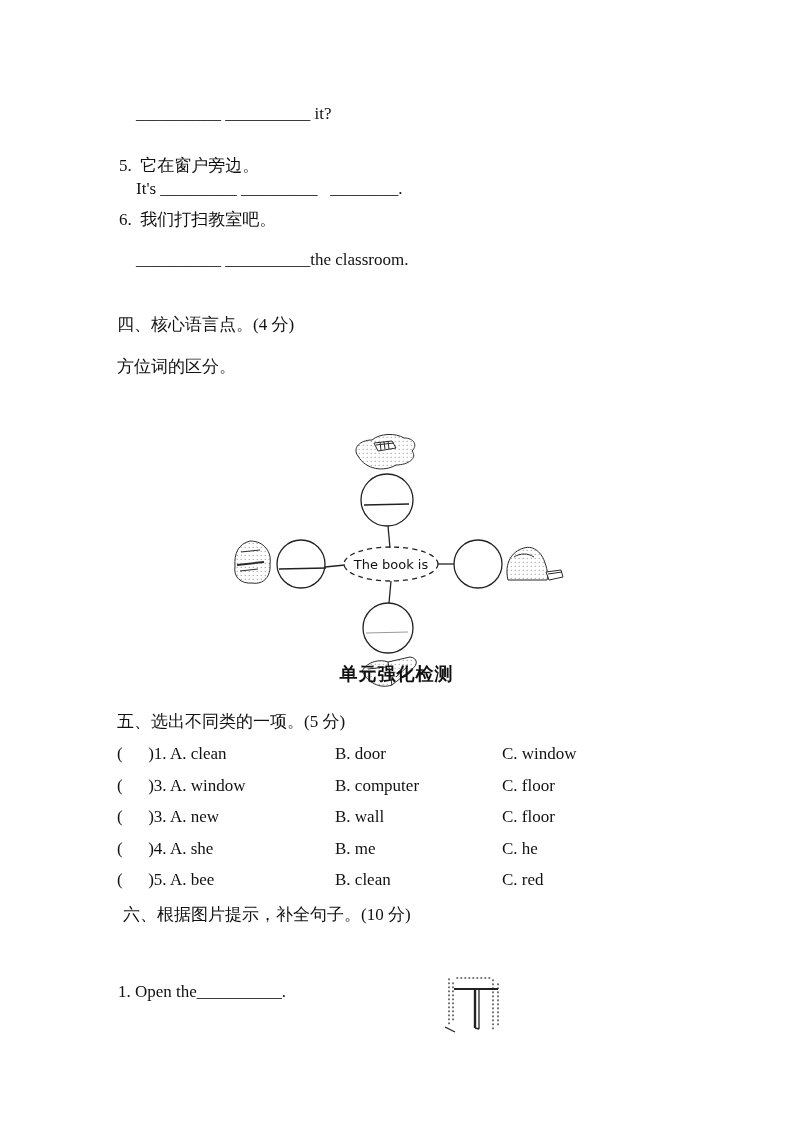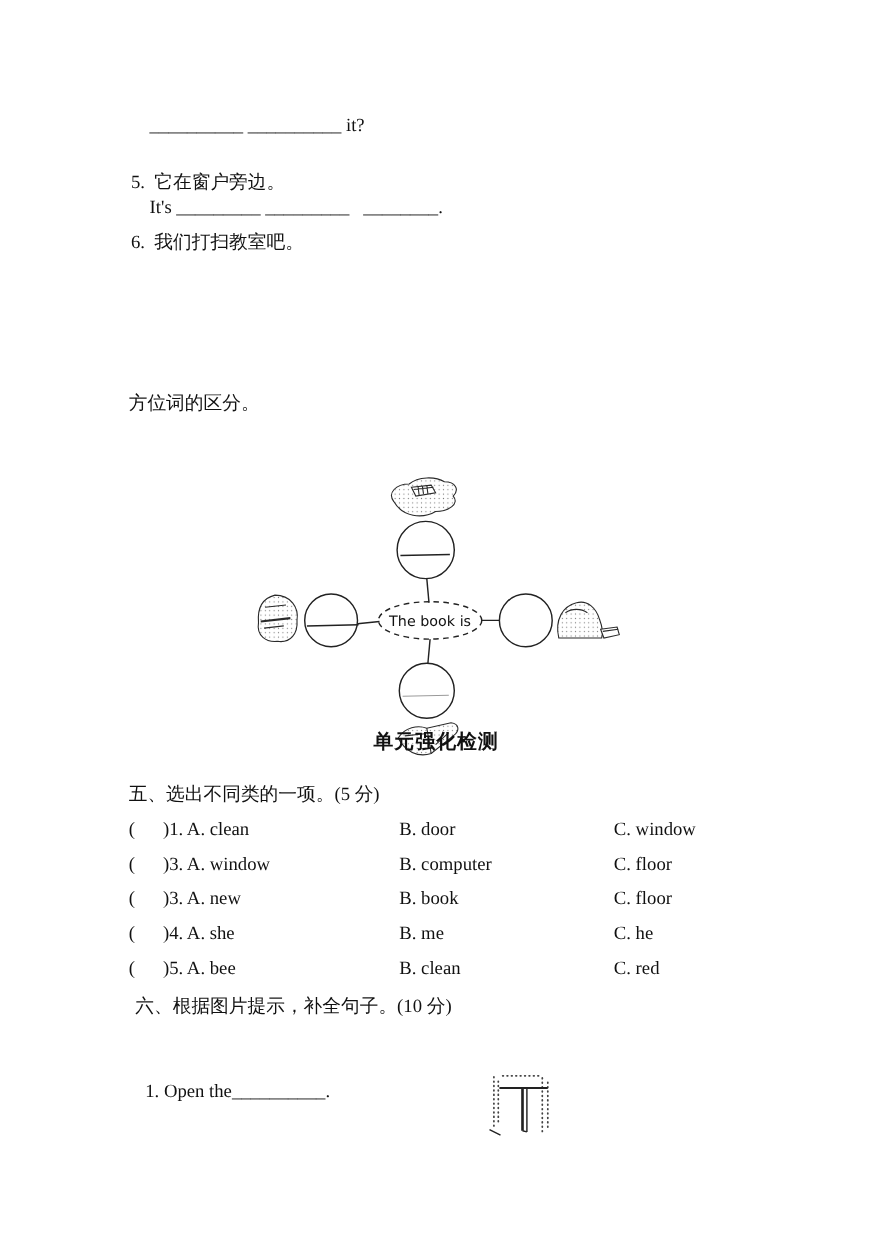--- a/index.html
+++ b/index.html
@@ -9,42 +9,44 @@
     background:#ffffff;
     color:#111;
     font-family:"Liberation Serif","DejaVu Serif",serif;
     overflow:hidden;
   }
   .abs{position:absolute;white-space:pre;line-height:1.25;}
   .t17{font-size:17px;}
   .title{font-size:18px;font-weight:700;letter-spacing:1px;}
   .center{left:0;width:793px;text-align:center;}
   .choices{position:absolute;left:117px;top:745px;width:620px;font-size:17px;}
-  .crow{display:grid;grid-template-columns:218px 167px auto;white-space:pre;margin-bottom:14px;line-height:17.5px;gap:28px;}
+  .crow{display:grid;grid-template-columns:218px 167px auto;white-space:pre;margin-bottom:14px;line-height:17.5px;}
   svg{display:block;}
   .ln{stroke:#222;stroke-width:1.3;fill:none;}
   .blankline{stroke:#222;stroke-width:1.4;}
   .faint{stroke:#9a9a9a;stroke-width:1;}
   .dashed{stroke:#222;stroke-width:1.3;fill:none;stroke-dasharray:5 4;}
   .sk{stroke:#2a2a2a;stroke-width:1;fill:url(#stip);}
   .skw{stroke:#2a2a2a;stroke-width:1;fill:#fff;}
   .skl{stroke:#2a2a2a;stroke-width:1;fill:none;}
   .dots{stroke:#444;stroke-width:1.6;fill:none;stroke-dasharray:0.6 3.4;stroke-linecap:round;}
   .centerlabel{font-family:"DejaVu Sans",sans-serif;font-size:13px;fill:#111;text-anchor:middle;}
 </style>
 </head>
 <body>
 
 <div class="page">
 
   <div class="abs t17" style="left:136px;top:103px">__________ __________ it?</div>
   <div class="abs t17" style="left:119px;top:155px">5.  它在窗户旁边。</div>
   <div class="abs t17" style="left:136px;top:178px">It's _________ _________   ________.</div>
   <div class="abs t17" style="left:119px;top:209px">6.  我们打扫教室吧。</div>
+  <div class="abs t17" style="left:136px;top:249px">__________ __________the classroom.</div>
 
+  <div class="abs t17" style="left:117px;top:314px">四、核心语言点。(4 分)</div>
   <div class="abs t17" style="left:117px;top:356px">方位词的区分。</div>
 
   <div class="abs" style="left:225px;top:383px">
     <svg width="345" height="270" viewBox="0 0 345 270">
       <defs>
         <pattern id="stip" patternUnits="userSpaceOnUse" width="4" height="4">
           <circle cx="1.2" cy="1.2" r="0.55" fill="#777"></circle>
         </pattern>
       </defs>
 
@@ -100,21 +102,21 @@
       <span>B. door</span>
       <span>C. window</span>
     </div>
     <div class="crow">
       <span>(      )3. A. window</span>
       <span>B. computer</span>
       <span>C. floor</span>
     </div>
     <div class="crow">
       <span>(      )3. A. new</span>
-      <span>B. book</span>
+      <span>B. wall</span>
       <span>C. floor</span>
     </div>
     <div class="crow">
       <span>(      )4. A. she</span>
       <span>B. me</span>
       <span>C. he</span>
     </div>
     <div class="crow">
       <span>(      )5. A. bee</span>
       <span>B. clean</span>
@@ -132,15 +134,15 @@
       <path class="dots" d="M52,9 L52,58"></path>
       <path class="dots" d="M57,13 L57,55"></path>
       <line class="ln" style="stroke-width:1.8" x1="13" y1="18" x2="57" y2="18"></line>
       <line class="ln" style="stroke-width:2.4" x1="34" y1="18" x2="34" y2="57"></line>
       <line class="ln" x1="38" y1="18" x2="38" y2="58"></line>
       <line class="ln" x1="34" y1="57" x2="38" y2="58"></line>
       <line class="ln" x1="4" y1="56" x2="14" y2="61"></line>
     </svg>
   </div>
 
-  <div class="abs t17" style="left:132px;top:981px">1. Open the__________.</div>
+  <div class="abs t17" style="left:118px;top:981px">1. Open the__________.</div>
 
 </div>
 
 </body></html>

